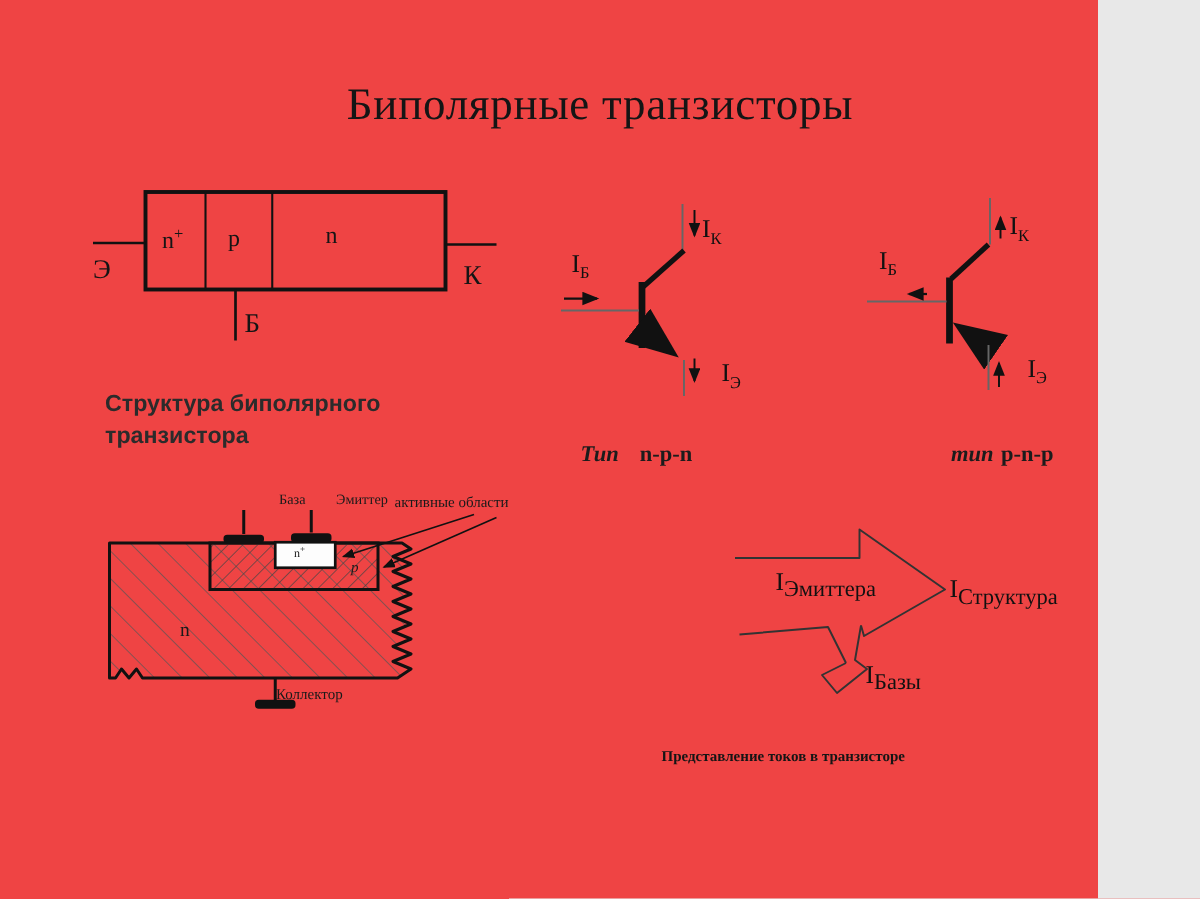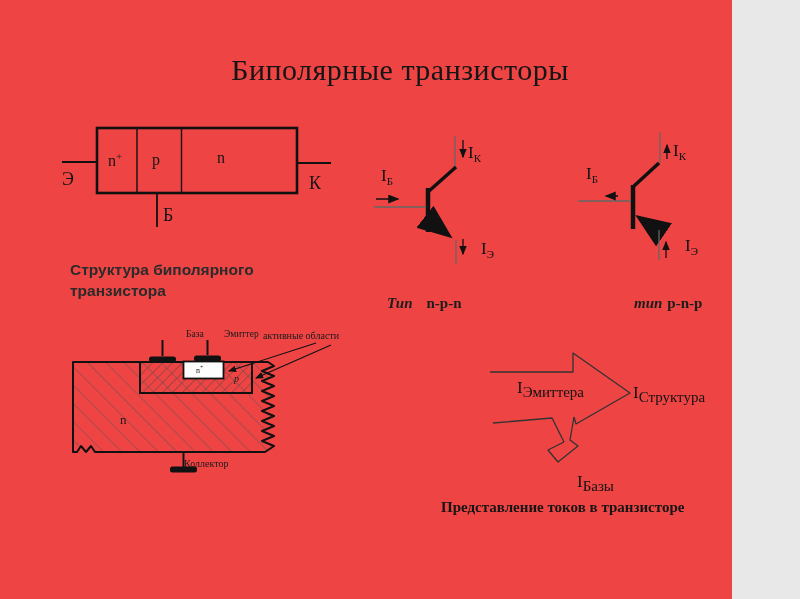--- a/index.html
+++ b/index.html
@@ -31,21 +31,21 @@
   .cur-small sub{font-size:15px;}
   .type-line{
     font-family:Liberation Serif, serif;
     font-weight:bold;font-size:15px;color:#1c1c1c;white-space:nowrap;
   }
   .type-word{font-style:italic;}
   .gap1{display:inline-block;width:14px;}
   .gap2{display:inline-block;width:5px;}
   .currents-caption{
     left:441px;top:499px;width:280px;
-    font-weight:bold;font-size:15px;color:#151515;white-space:nowrap;
+    font-weight:bold;font-size:10px;color:#151515;white-space:nowrap;
   }
 </style>
 </head>
 <body>
 
 <div class="slide">
 
   <svg class="linework" width="800" height="599" viewBox="0 0 800 599">
     <defs>
       <pattern id="hatchN" patternUnits="userSpaceOnUse" width="13" height="13" patternTransform="rotate(-45)">
@@ -143,16 +143,16 @@
   <div class="abs cur" style="left:481px;top:239px;"><span>I</span><sub>Э</sub></div>
   <div class="abs type-line" style="left:387px;top:295px;"><span class="type-word">Тип</span><span class="gap1"></span><span>n-p-n</span></div>
 
   <div class="abs cur" style="left:586px;top:164px;"><span>I</span><sub>Б</sub></div>
   <div class="abs cur" style="left:673px;top:141px;"><span>I</span><sub>К</sub></div>
   <div class="abs cur" style="left:685px;top:236px;"><span>I</span><sub>Э</sub></div>
   <div class="abs type-line" style="left:634px;top:295px;"><span class="type-word">тип</span><span class="gap2"></span><span>p-n-p</span></div>
 
   <div class="abs cur cur-small" style="left:517px;top:378px;"><span>I</span><sub>Эмиттера</sub></div>
   <div class="abs cur cur-small" style="left:633px;top:383px;"><span>I</span><sub>Структура</sub></div>
-  <div class="abs cur cur-small" style="left:577px;top:472px;"><span>I</span><sub>Базы</sub></div>
+  <div class="abs cur cur-small" style="left:577px;top:440px;"><span>I</span><sub>Базы</sub></div>
   <div class="abs currents-caption">Представление токов в транзисторе</div>
 
 </div>
 
 </body></html>

